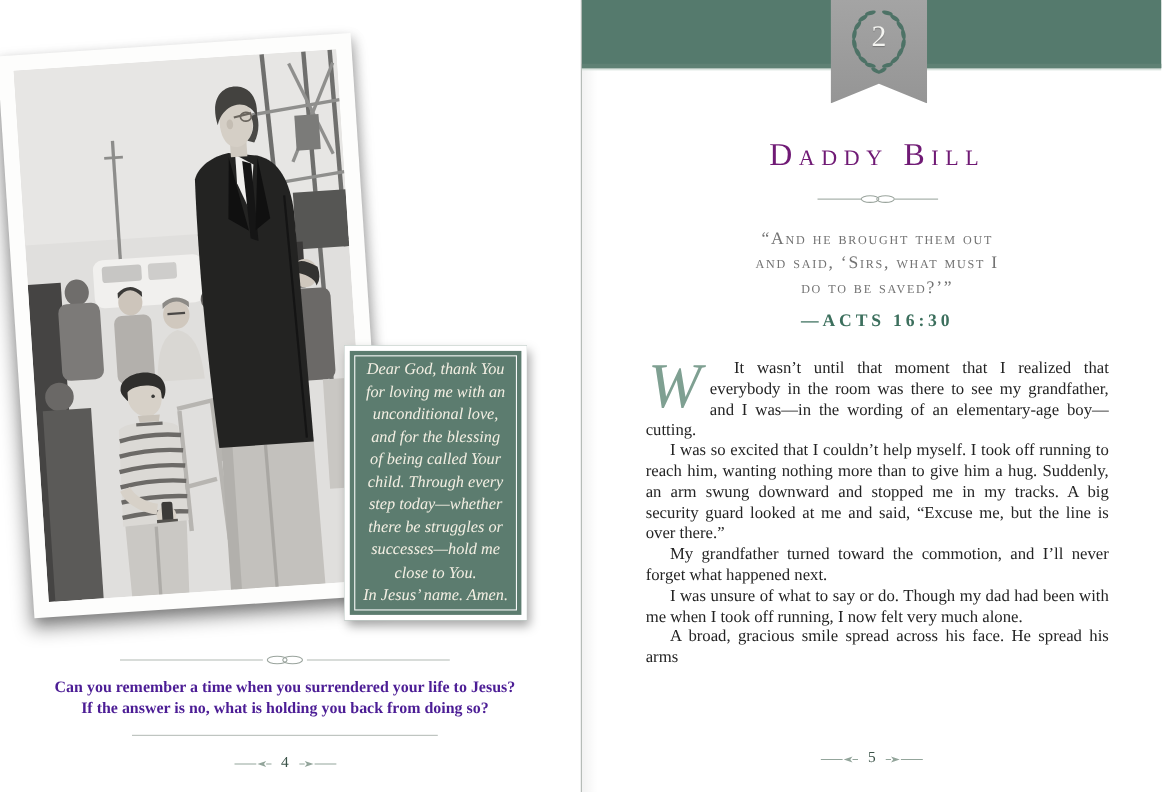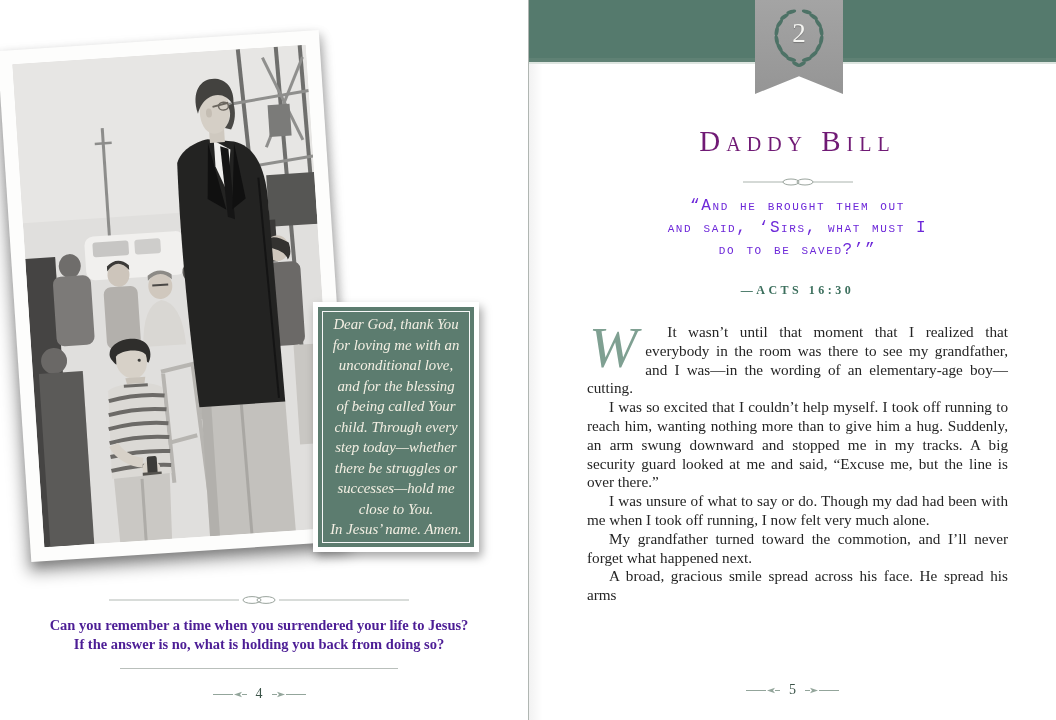--- a/index.html
+++ b/index.html
@@ -9,21 +9,21 @@
   .page-right{border-left:1px solid #b0b6b2;}
   .page-right::before{content:"";position:absolute;left:0;top:0;bottom:0;width:14px;
           background:linear-gradient(90deg,rgba(0,0,0,.05),rgba(0,0,0,0));pointer-events:none;}
 
   
   .photo{position:absolute;left:14px;top:40px;width:322px;height:512px;background:#fdfdfc;
          padding:14px;box-sizing:border-box;transform:rotate(-3.8deg);transform-origin:50% 50%;
          box-shadow:-3px 10px 16px rgba(0,0,0,.40), 3px 4px 10px rgba(0,0,0,.18);}
   .photo svg{width:100%;height:100%;display:block;}
 
-  .prayer-card{position:absolute;left:313px;top:302px;width:166px;height:250px;
+  .prayer-card{position:absolute;left:313px;top:314px;width:166px;height:250px;
          background:#5c7c6f;border:5px solid #ffffff;box-sizing:border-box;
          box-shadow:3px 5px 9px rgba(0,0,0,.35);display:flex;align-items:center;justify-content:center;}
   .prayer-card::after{content:"";position:absolute;inset:4px;border:1px solid rgba(255,255,255,.95);}
   .prayer-text{white-space:pre-line;text-align:center;color:#f3efe3;font-style:italic;
          font-size:14.8px;line-height:20.5px;padding:2px 6px;}
 
   .lp-footer{position:absolute;left:40px;right:50px;bottom:18px;text-align:center;}
   .rule-knot,.rule-plain{display:flex;justify-content:center;align-items:center;}
   .rule-plain{width:278px;height:1px;background:#b9bfbb;margin:14px auto 0;}
   .question{white-space:pre-line;font-weight:bold;color:#4c1d95;font-size:14.5px;
@@ -38,23 +38,23 @@
         background:linear-gradient(180deg,#a4a4a4,#959595);
         clip-path:polygon(0 0,100% 0,100% 100%,50% 81%,0 100%);}
   .wreath{position:absolute;left:13px;top:6px;width:62px;height:62px;}
   .ch-num{position:absolute;left:0;right:0;top:20px;text-align:center;color:#f4f4f1;
         font-size:27px;line-height:1;text-shadow:0 1px 1px rgba(0,0,0,.25);}
 
   .rp-content{position:absolute;top:64px;left:58px;right:48px;text-align:center;}
   .title{margin:63px 0 0;font-weight:normal;font-variant:small-caps;font-size:29px;line-height:1;
         letter-spacing:6px;color:#701a75;}
   .knot-wrap{margin-top:17px;}
-  .quote{margin-top:4px;white-space:pre-line;font-variant:small-caps;font-size:16px;
-        line-height:22px;letter-spacing:1.6px;color:#6d28d9;font-family:Liberation Mono, monospace;}
-  .quote-ref{margin-top:22px;font-size:12px;font-weight:bold;letter-spacing:3.5px;color:#3c6f5d;}
+  .quote{margin-top:16px;white-space:pre-line;font-variant:small-caps;font-size:16px;
+        line-height:22px;letter-spacing:1.6px;color:#737373;}
+  .quote-ref{margin-top:10px;font-size:16px;font-weight:bold;letter-spacing:3.5px;color:#3c6f5d;}
 
   .body-copy{margin-top:25px;text-align:justify;font-size:15.2px;line-height:18.8px;color:#242424;}
   .body-copy p{margin:0;text-indent:22px;}
   .body-copy p.first{text-indent:0;}
   .dropcap{float:left;font-style:italic;font-size:58px;line-height:42px;color:#7fa092;
         margin:4px 8px 0 2px;}
   .rp-footer{position:absolute;left:0;right:0;bottom:22px;}
 </style>
 </head>
 <body>
@@ -245,22 +245,22 @@
 
       <div class="quote">“And he brought them out
 and said, ‘Sirs, what must I
 do to be saved?’”</div>
       <div class="quote-ref">—ACTS 16:30</div>
 
       <div class="body-copy">
         <p class="first"><span class="dropcap">W</span></p>
         <p>It wasn’t until that moment that I realized that everybody in the room was there to see my grandfather, and I was—in the wording of an elementary-age boy—cutting.</p>
         <p>I was so excited that I couldn’t help myself. I took off running to reach him, wanting nothing more than to give him a hug. Suddenly, an arm swung downward and stopped me in my tracks. A big security guard looked at me and said, “Excuse me, but the line is over there.”</p>
+        <p>My grandfather turned toward the commotion, and I’ll never forget what happened next.</p>
         <p>I was unsure of what to say or do. Though my dad had been with me when I took off running, I now felt very much alone.</p>
-        <p>My grandfather turned toward the commotion, and I’ll never forget what happened next.</p>
         <p>A broad, gracious smile spread across his face. He spread his arms</p>
       </div>
     </div>
 
     <div class="rp-footer pageno-row">
       <svg width="34" height="9" viewBox="0 0 34 9">
         <line x1="0" y1="4.5" x2="20" y2="4.5" stroke="#93a59b" stroke-width="1"></line>
         <path d="M21,4.5 L29,1.8 L27,4.5 L29,7.2 Z" fill="#93a59b"></path>
         <line x1="29" y1="4.5" x2="34" y2="4.5" stroke="#93a59b" stroke-width="1"></line>
       </svg>

